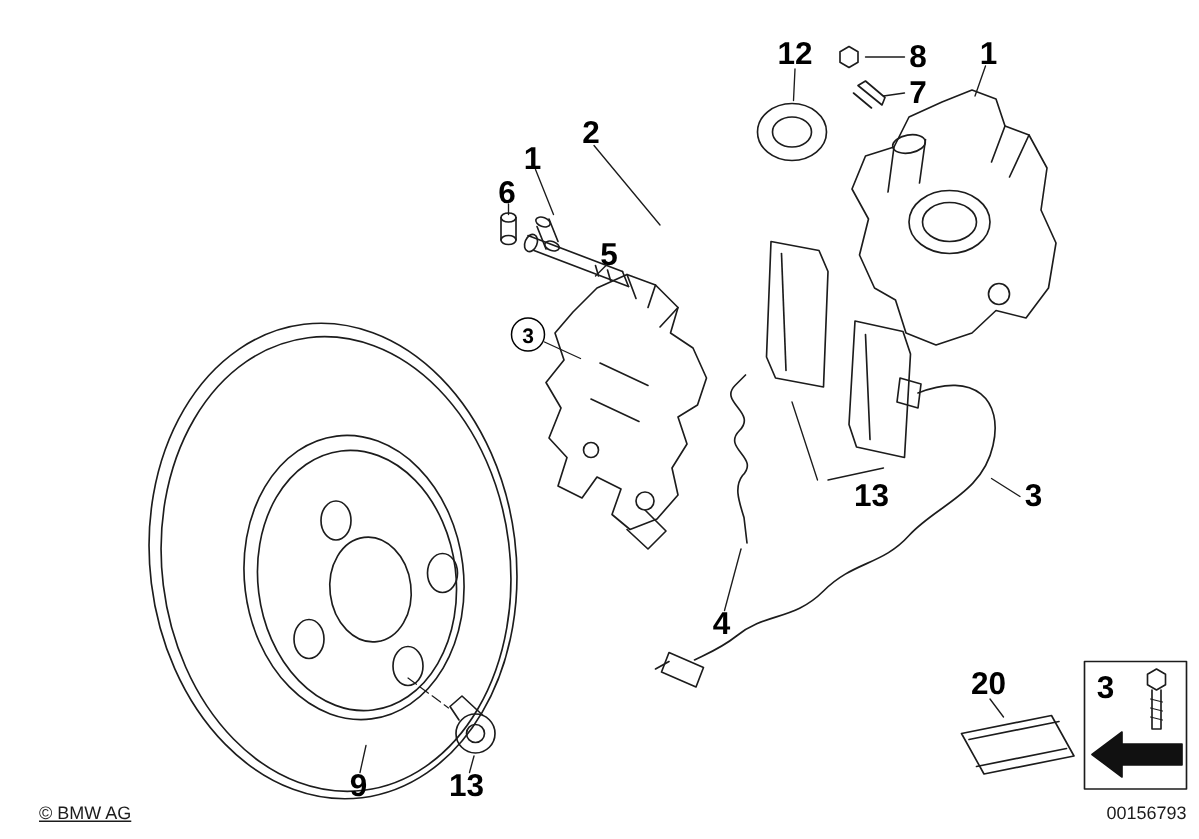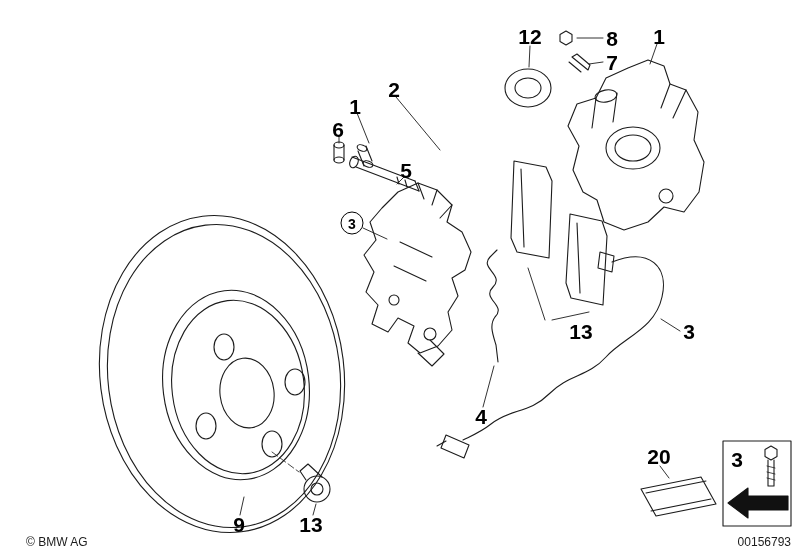--- a/index.html
+++ b/index.html
@@ -17,21 +17,21 @@
     font-weight:bold; font-size:21px; color:#000; cursor:pointer;
     line-height:1; user-select:none;
   }
   .callout.circled {
     border:1.6px solid #000; border-radius:50%;
     width:23px; height:23px; display:flex; align-items:center; justify-content:center;
     font-size:14px; background:#fff;
   }
   .meta-text { position:absolute; font-size:12px; color:#1c1c1c; }
   .doc-number { right:8px; top:535px; }
-  .copyright { left:26px; top:535px; }
+  .copyright { left:26px; top:535px;text-decoration:underline; }
 </style>
 </head>
 <body>
 
 <div class="stage">
 
   <svg class="art" width="799" height="559" viewBox="0 0 799 559">
 
     <g class="leader">
       <path d="M657,44 L650,64"></path>

